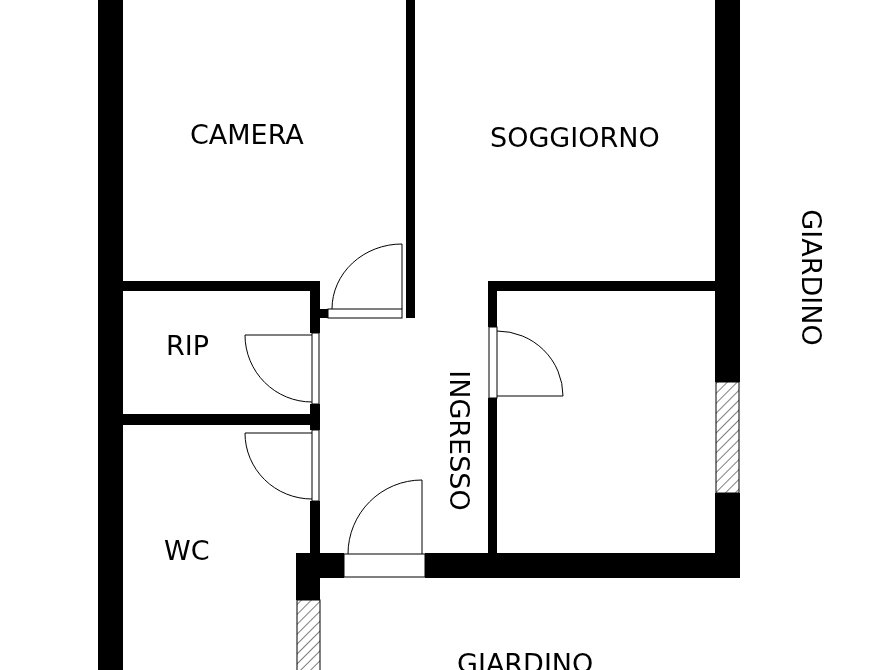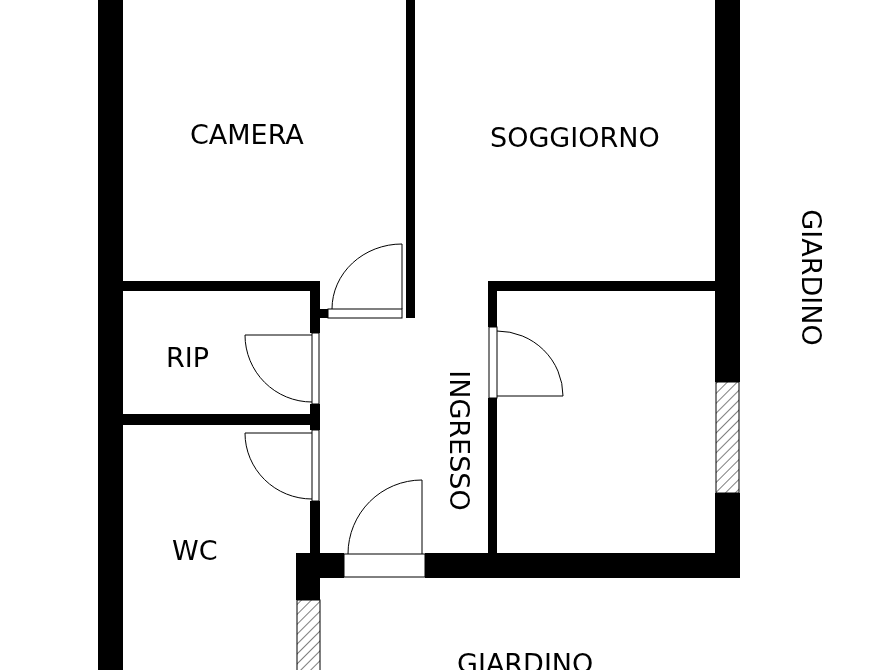--- a/index.html
+++ b/index.html
@@ -75,18 +75,18 @@
         <rect x="344" y="554" width="81" height="23"></rect>
         <line x1="422" y1="554" x2="422" y2="480"></line>
         <path d="M422 480 A 74 74 0 0 0 348 554" fill="none"></path>
       </g>
     </g>
   </svg>
 
   
   <div class="room-label" style="left:190px; top:121px;">CAMERA</div>
   <div class="room-label" style="left:490px; top:124px;">SOGGIORNO</div>
-  <div class="room-label" style="left:166px; top:344px;">RIP</div>
+  <div class="room-label" style="left:166px; top:332px;">RIP</div>
   <div class="room-label vertical" style="left:389px; top:427px;">INGRESSO</div>
-  <div class="room-label" style="left:172px; top:537px;text-align:right;">WC</div>
+  <div class="room-label" style="left:164px; top:537px;text-align:right;">WC</div>
   <div class="room-label vertical" style="left:743px; top:264px;">GIARDINO</div>
   <div class="room-label" style="left:457px; top:650px;">GIARDINO</div>
 </div>
 
 </body></html>

